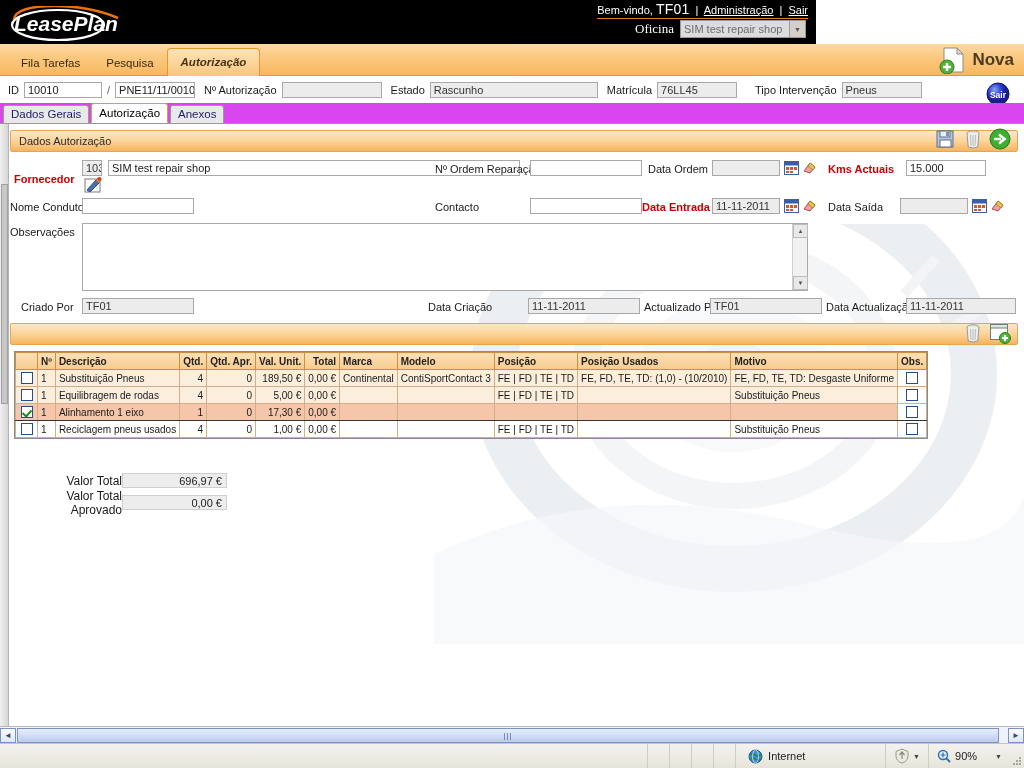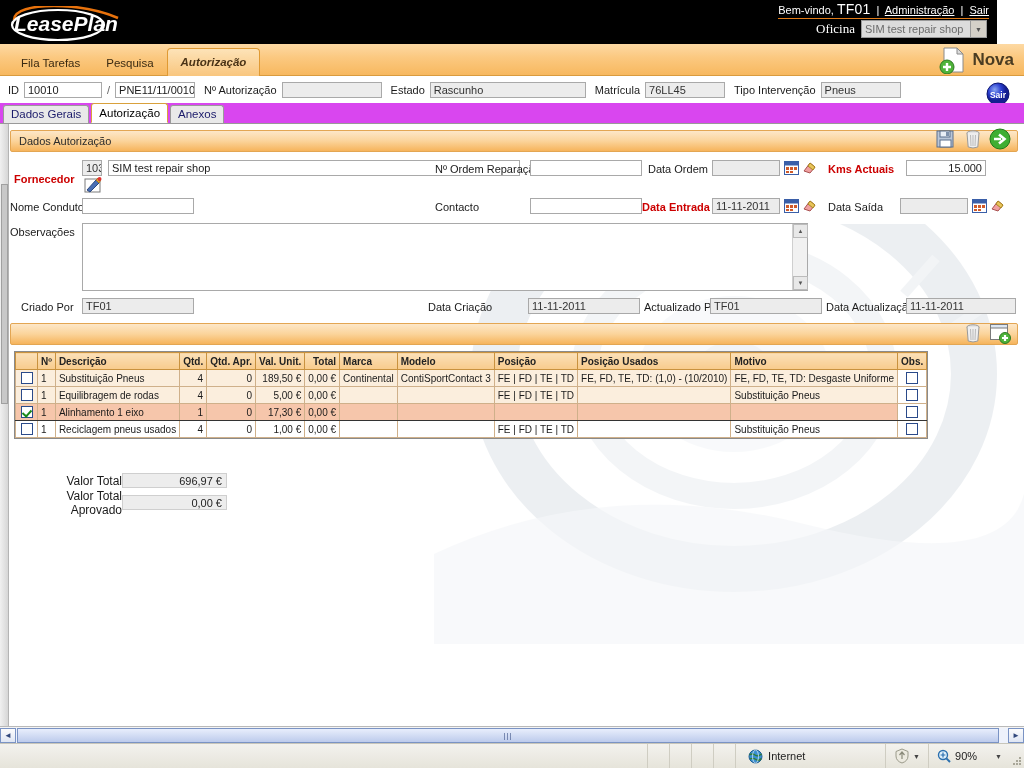--- a/index.html
+++ b/index.html
@@ -8,21 +8,21 @@
     width: 1024px; height: 768px;
     overflow: hidden;
     font-family: "Liberation Sans", sans-serif;
     font-size: 11px;
     background: #fff;
   }
   #app { position: relative; width: 1024px; height: 768px; }
 
   
   .topbar {
-    position: absolute; left:0; top:0; width:997px; height:44px;
+    position: absolute; left:0; top:0; width:816px; height:44px;
     background:#000; color:#fff;
   }
   .welcome {
     position:absolute; right:8px; top:1px;
     font-size:11px; color:#fff; white-space:nowrap;
     border-bottom:1px solid #e07b18; padding-bottom:1px;
   }
   .welcome .uname { font-size:14px; font-weight:normal; letter-spacing:.2px; }
   .welcome a { color:#fff; text-decoration:underline; }
   .welcome .sep { color:#fff; padding:0 3px; }
@@ -285,24 +285,24 @@
   </div>
 
   <div class="idbar">
     <span class="lbl">ID</span>
     <div class="fld" style="width:78px;">10010</div>
     <span class="slash">/</span>
     <div class="fld" style="width:80px;">PNE11/11/0010</div>
     <span class="lbl" style="margin-left:4px;">Nº Autorização</span>
     <div class="fld ro" style="width:100px;"></div>
     <span class="lbl" style="margin-left:4px;">Estado</span>
-    <div class="fld ro" style="width:156px;">Rascunho</div>
+    <div class="fld ro" style="width:168px;">Rascunho</div>
     <span class="lbl" style="margin-left:4px;">Matrícula</span>
     <div class="fld ro" style="width:80px;">76LL45</div>
-    <span class="lbl" style="margin-left:4px;">Tipo Intervenção</span>
+    <span class="lbl" style="margin-left:13px;">Tipo Intervenção</span>
     <div class="fld ro" style="width:80px;">Pneus</div>
   </div>
 
   <div style="position:absolute; right:14px; top:82px;">
     <svg width="24" height="24" viewBox="0 0 24 24">
       <defs>
         <radialGradient id="blu" cx="35%" cy="30%">
           <stop offset="0%" stop-color="#8aa6f2"></stop>
           <stop offset="60%" stop-color="#2b3fd0"></stop>
           <stop offset="100%" stop-color="#141f90"></stop>
@@ -391,21 +391,21 @@
             <rect x="2" y="11" width="3" height="2"></rect>
             <rect x="6" y="11" width="3" height="2"></rect>
           </g>
       </svg>
       <svg width="15" height="15" viewBox="0 0 15 15" style="position:absolute; left:792px; top:5px; cursor:pointer">
         <path d="M2,11 L8,3 L13,7 L8,13 Z" fill="#f0a0a0" stroke="#a85050" stroke-width="1"></path>
         <path d="M8,3 L13,7 L11,10 L6,6 Z" fill="#e8c45a" stroke="#a88820" stroke-width="1"></path>
       </svg>
 
       <span class="lbl-red" style="position:absolute; left:818px; top:8px;">Kms Actuais</span>
-      <div class="fld" style="position:absolute; left:896px; top:5px; width:80px; text-align:right;">15.000</div>
+      <div class="fld" style="position:absolute; left:896px; top:5px; width:80px; ">15.000</div>
     </div>
 
     <div class="row" style="height:26px;">
       <span class="lbl" style="position:absolute; left:0px; top:6px;">Nome Condutor</span>
       <div class="fld" style="position:absolute; left:72px; top:3px; width:112px;"></div>
 
       <span class="lbl" style="position:absolute; left:425px; top:6px;">Contacto</span>
       <div class="fld" style="position:absolute; left:520px; top:3px; width:112px;"></div>
 
       <span class="lbl-red" style="position:absolute; left:632px; top:6px;">Data Entrada</span>

